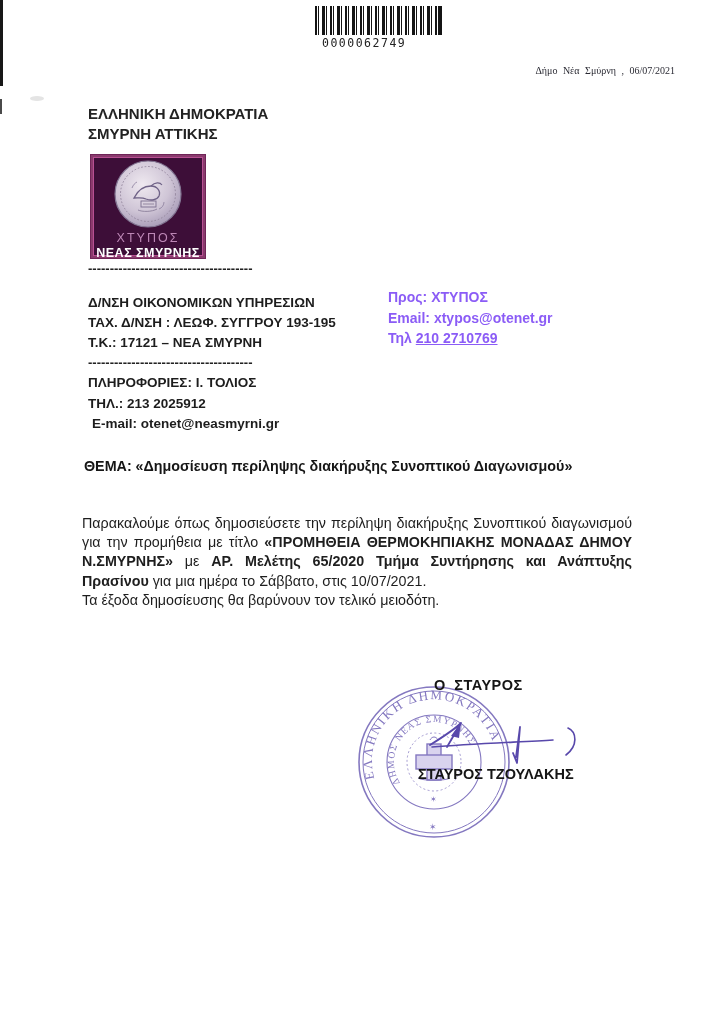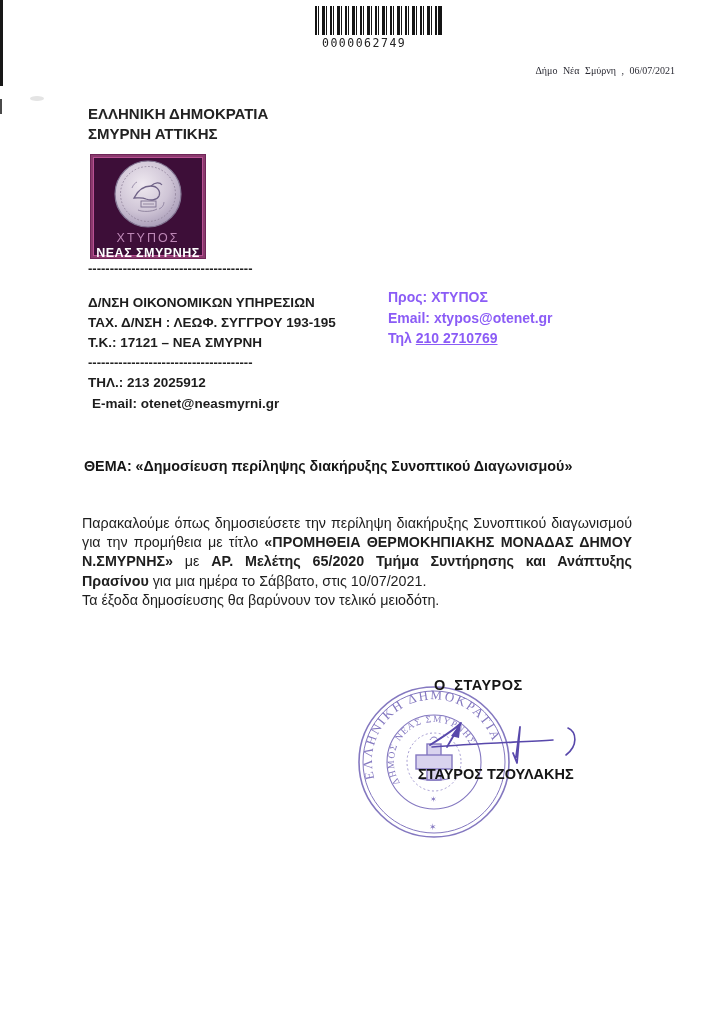--- a/index.html
+++ b/index.html
@@ -105,20 +105,21 @@
   </div>
 
   <div class="abs divider" style="top:261px">------------------------------------------</div>
   <div class="abs dept-block">
     <div>Δ/ΝΣΗ ΟΙΚΟΝΟΜΙΚΩΝ ΥΠΗΡΕΣΙΩΝ</div>
     <div>ΤΑΧ. Δ/ΝΣΗ : ΛΕΩΦ. ΣΥΓΓΡΟΥ 193-195</div>
     <div>Τ.Κ.: 17121 – ΝΕΑ ΣΜΥΡΝΗ</div>
   </div>
   <div class="abs divider" style="top:355px">------------------------------------------</div>
   <div class="abs info-block">
+    <div>ΠΛΗΡΟΦΟΡΙΕΣ: Ι. ΤΟΛΙΟΣ</div>
     <div>ΤΗΛ.: 213 2025912</div>
     <div class="indent">E-mail: otenet@neasmyrni.gr</div>
   </div>
 
   <div class="abs recipient-block">
     <div class="line">Προς: ΧΤΥΠΟΣ</div>
     <div class="line">Email: xtypos@otenet.gr</div>
     <div class="phone"><span>Τηλ </span><span class="num">210 2710769</span></div>
   </div>
 

